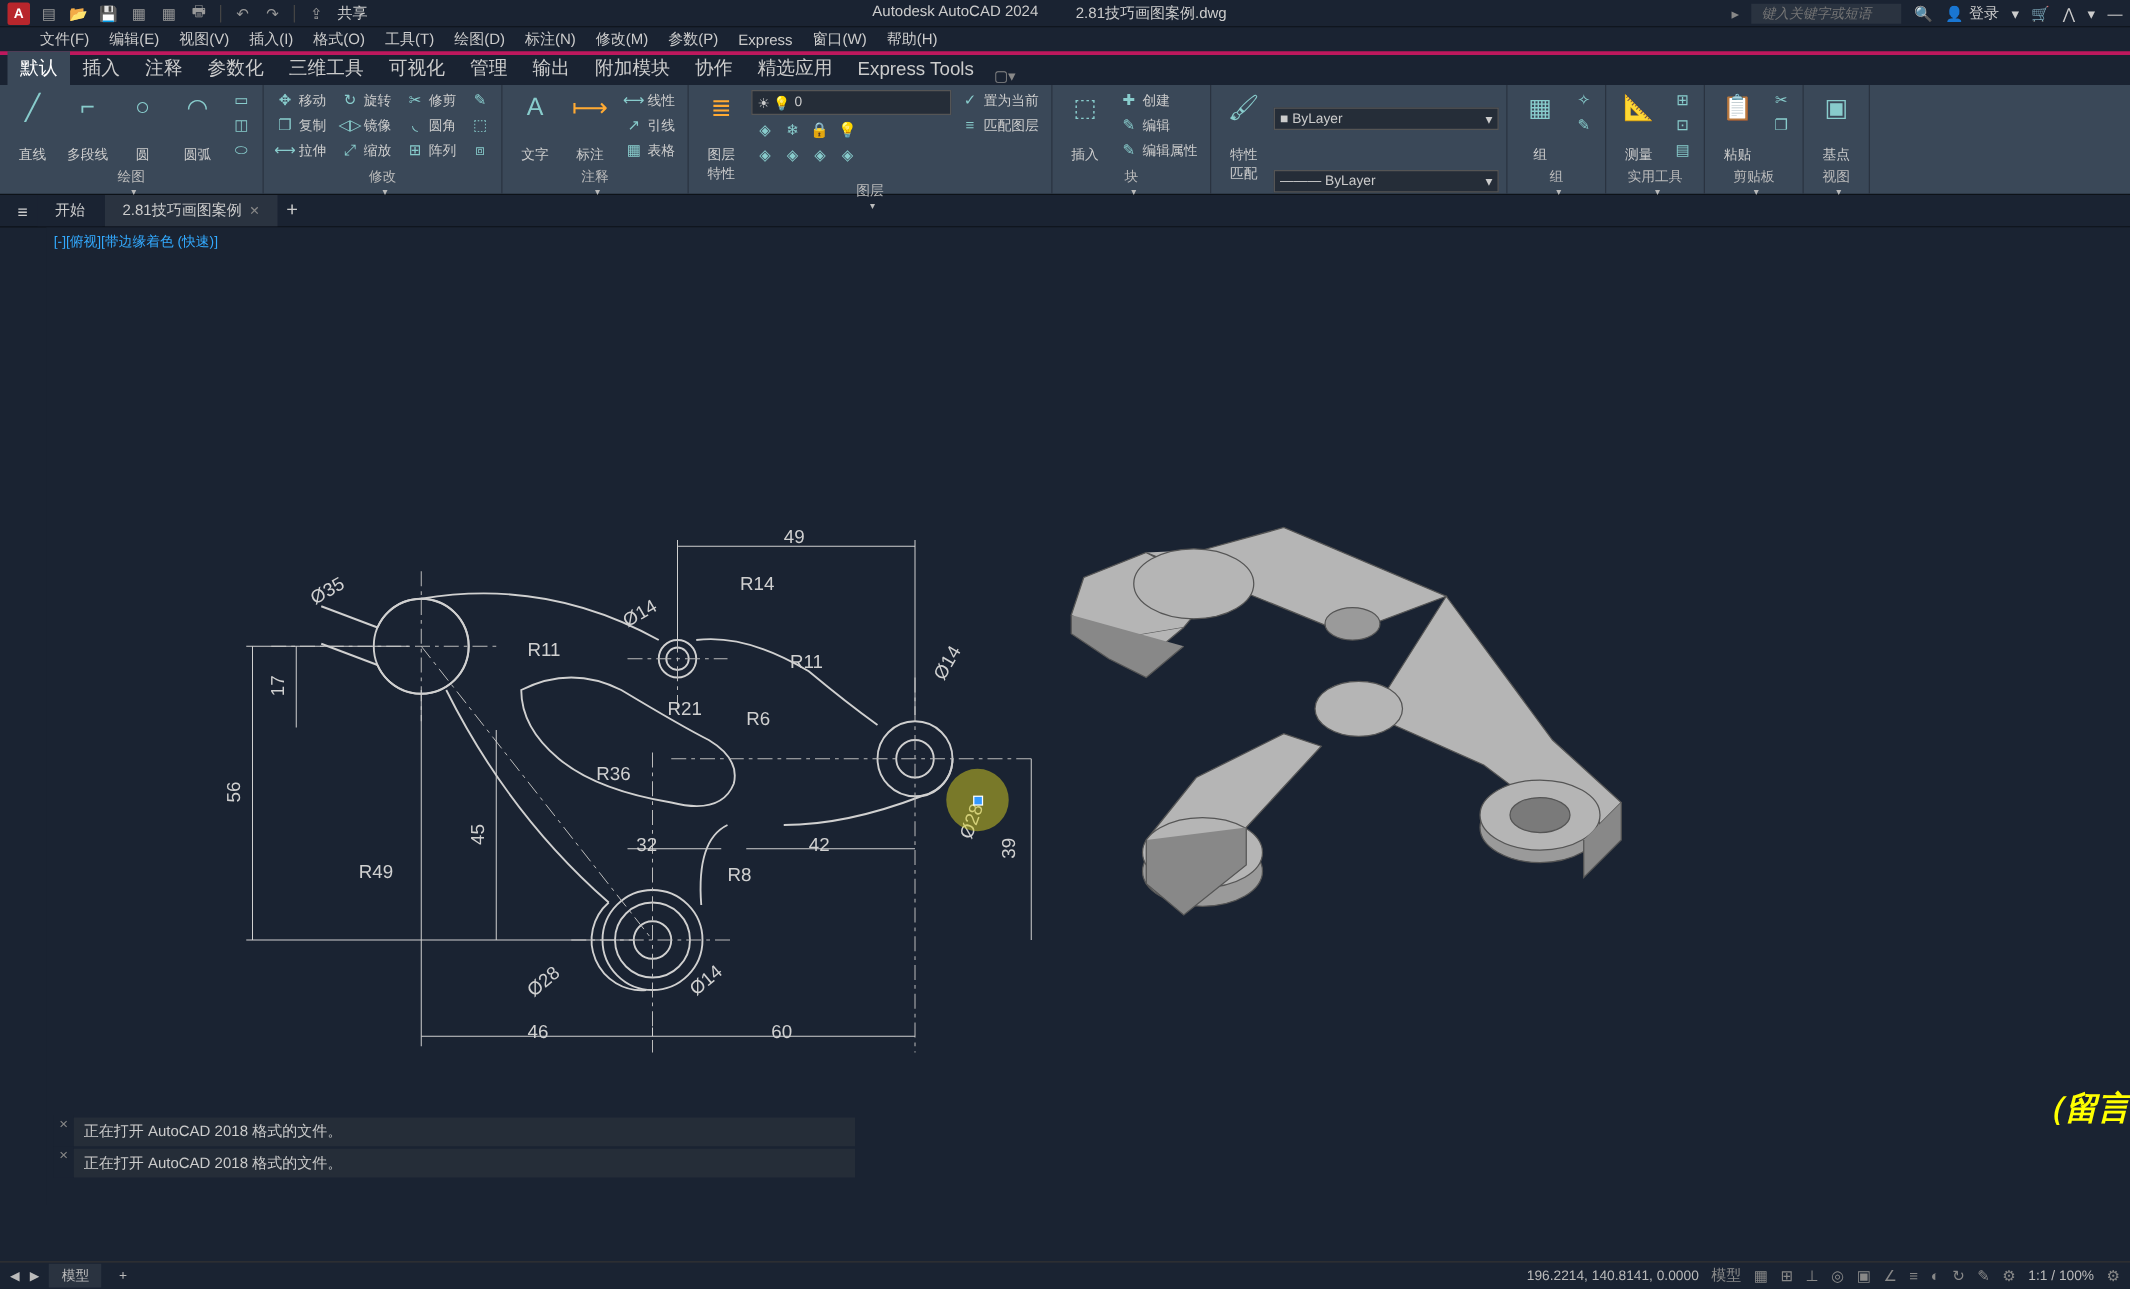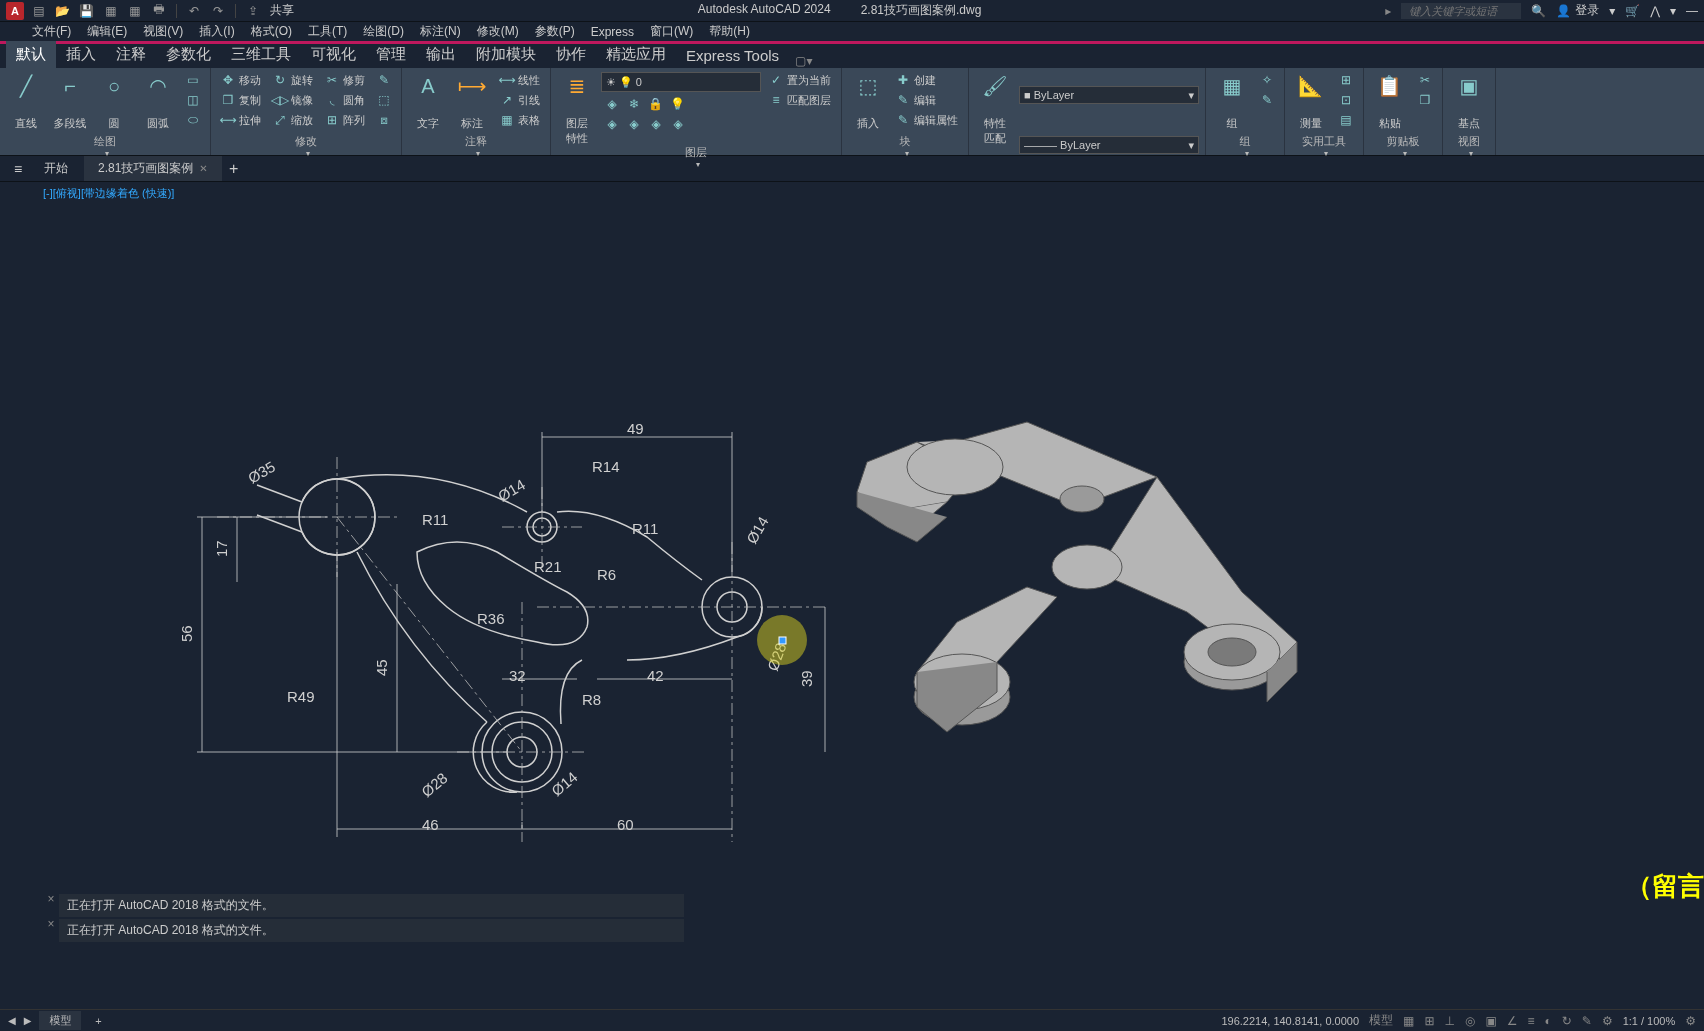--- a/index.html
+++ b/index.html
@@ -47,21 +47,21 @@
 .hamburger { width:20px; display:flex; align-items:center; justify-content:center; color:#ccc; cursor:pointer; font-size:14px; }
 .filetab { padding:4px 14px; background:#1a2332; color:#ccc; font-size:12px; cursor:pointer; display:flex; align-items:center; gap:6px; }
 .filetab.active { background:#2a3340; }
 .close-x { font-size:10px; color:#888; }
 .addtab { width:20px; color:#ccc; font-size:16px; text-align:center; cursor:pointer; }
 
 
 .viewport { position:relative; height:782px; background:#1a2332;margin-left:37px; }
 .view-label { position:absolute; top:4px; left:6px; color:#3af; font-size:11px; }
 .drawing-svg { position:absolute; top:0; left:0; }
-.watermark { position:absolute; right:0; bottom:60px; color:#ff0; font-size:26px; font-weight:bold; }
+.watermark { position:absolute; right:0; bottom:60px; color:#ff0; font-size:26px; font-weight:bold; font-style:italic; }
 
 
 .cmd-area { position:absolute; bottom:22px; left:6px; right:1020px; }
 .cmd-line { background:#252d38; padding:3px 8px; font-size:12px; color:#ccc; margin-top:2px; display:flex; align-items:center; }
 .cmd-x { width:16px; text-align:center; background:#1a2332; color:#888; }
 
 
 .statusbar { position:absolute; bottom:0; left:0; right:0; height:22px; background:#1a2332; border-top:1px solid #333; display:flex; align-items:center; padding:0 8px; font-size:11px; color:#bbb; gap:8px; }
 .model-tab { padding:2px 10px; background:#2a3340; }
 .plus-tab { width:18px; text-align:center; }

